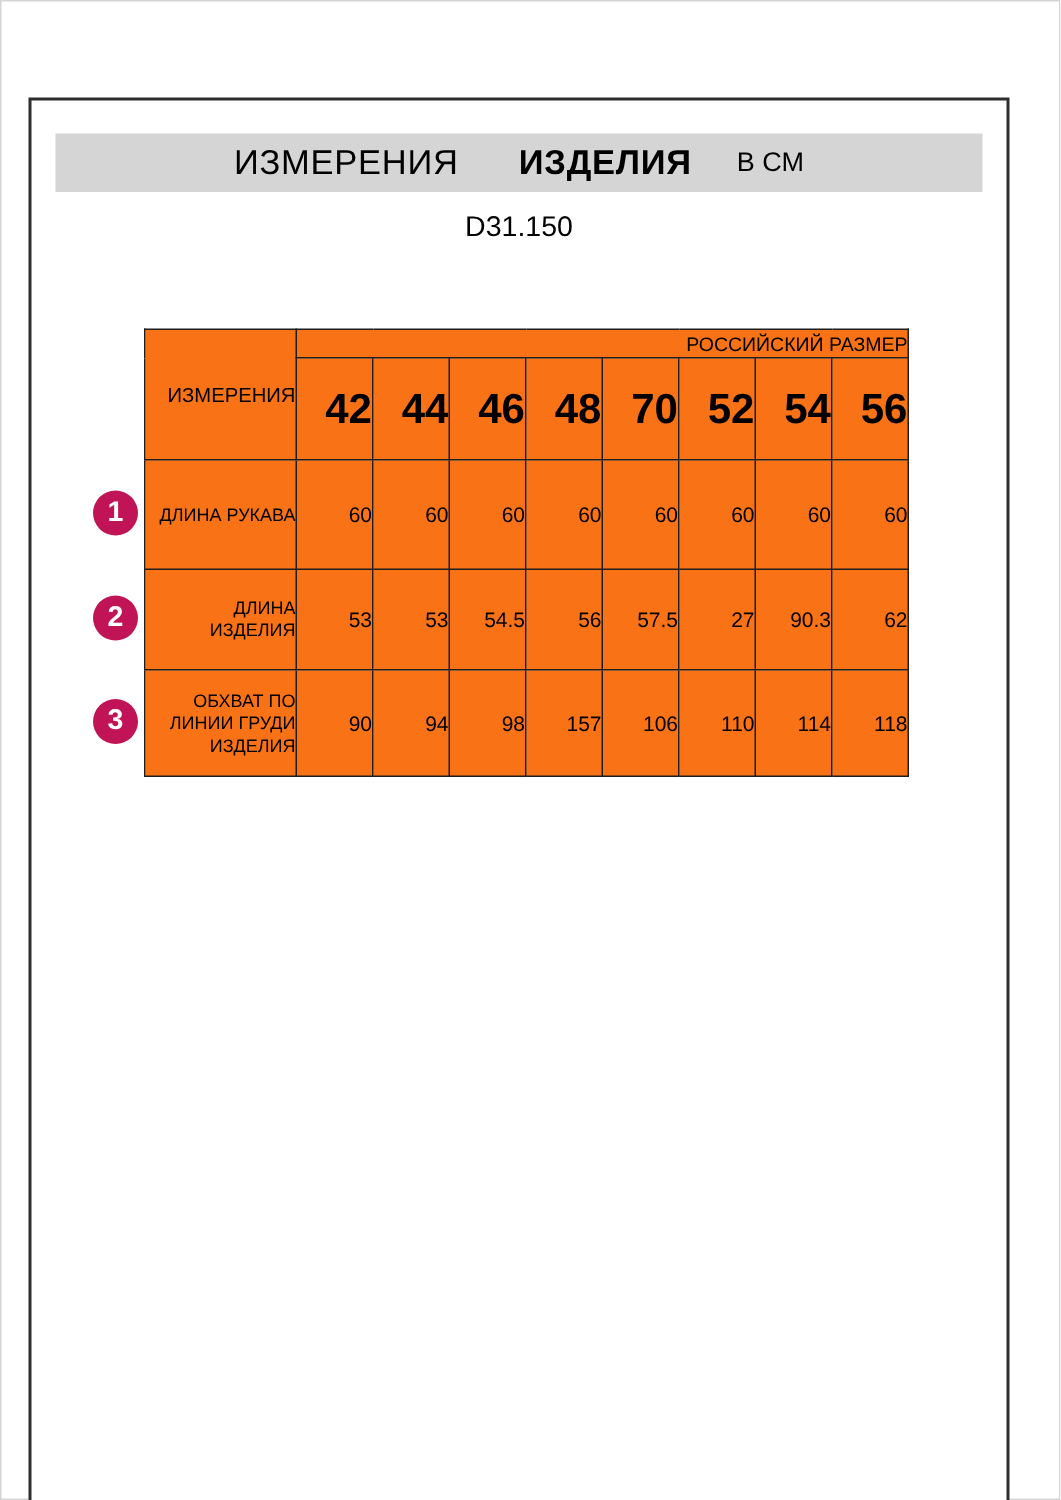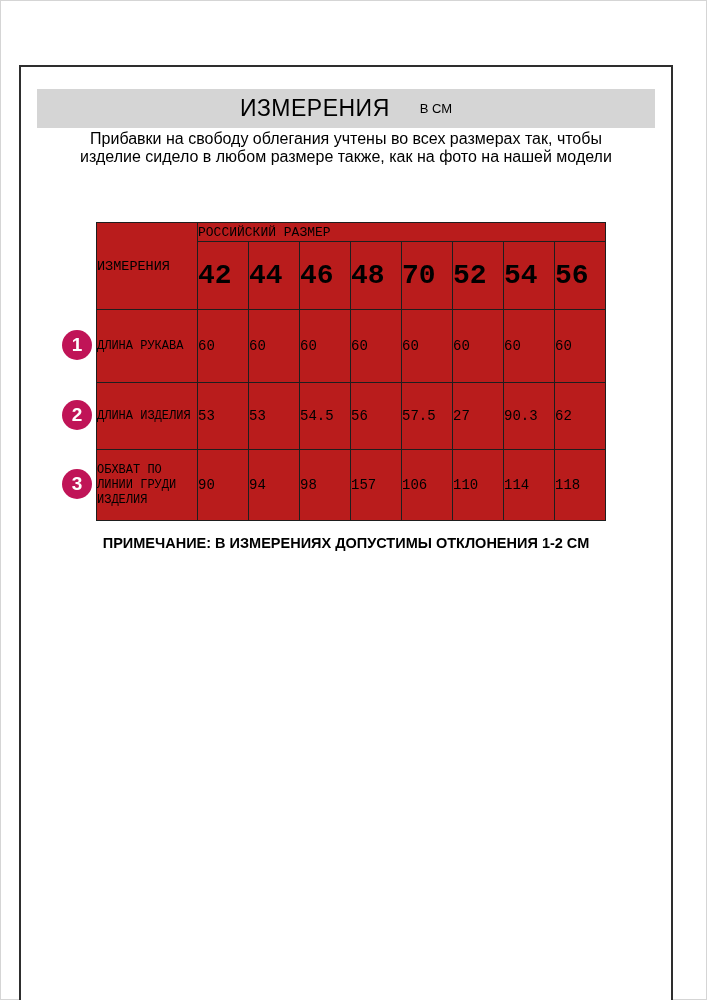--- a/index.html
+++ b/index.html
@@ -11,39 +11,39 @@
   .frame{
     position:absolute;left:18px;top:23px;width:650px;height:939px;
     border:2px solid #2e2e2e;background:#fff;margin-top:41px;
   }
   .header-bar{
     margin:22px 16px 0 16px;height:39px;background:#d5d5d5;
     display:flex;align-items:center;justify-content:center;
   }
   .title-regular{font-size:23px;letter-spacing:.5px;}
   .title-bold{font-size:23px;font-weight:bold;letter-spacing:.5px;margin-left:40px;}
-  .title-unit{font-size:13px;margin-left:30px;}
+  .title-unit{font-size:18px;margin-left:30px;}
   .product-code{margin-top:13px;text-align:center;font-size:19px;line-height:22px;}
   .description{
     margin:2px auto 0 auto;width:560px;text-align:center;
     font-size:16px;line-height:18px;
   }
   .table-zone{position:relative;margin-top:56px;padding-left:75px;}
   .badge{
     position:absolute;left:41px;width:30px;height:30px;border-radius:50%;
     background:#c01457;color:#ffffff;font-weight:bold;font-size:19px;
     display:flex;align-items:center;justify-content:center;
   }
   .badge-1{top:108px}
   .badge-2{top:178px}
   .badge-3{top:247px}
   table.meas{border-collapse:collapse;table-layout:fixed;}
   table.meas td{
-    border:1.5px solid #1e1e1e;text-align:left;vertical-align:middle;
-    padding:0;background:#b91c1c;font-family:Liberation Mono, monospace;
+    border:1.5px solid #1e1e1e;text-align:right;vertical-align:middle;
+    padding:0;background:#f97316;
   }
   .col-label{width:100px;}
   .col-size{width:50px;}
   .th-meas{font-size:13.5px;}
   .tr-group{height:19px;}
   .th-group{font-size:13px;}
   .tr-sizes{height:68px;}
   .tr-sizes td{font-size:28px;font-weight:bold;}
   .tr-row1{height:73px;}
   .tr-row2{height:67px;}
@@ -55,25 +55,26 @@
   }
 </style>
 </head>
 <body>
 
 <div class="page">
   <div class="frame">
 
     <div class="header-bar">
       <span class="title-regular">ИЗМЕРЕНИЯ</span>
+      <span class="title-bold">ИЗДЕЛИЯ</span>
       <span class="title-unit">В СМ</span>
     </div>
 
+    <div class="product-code">D31.150</div>
 
-    <div class="description">Прибавки на свободу облегания учтены во всех размерах так, чтобы изделие сидело в любом размере также, как на фото на нашей модели</div>
 
     <div class="table-zone">
 
       <div class="badge badge-1">
         <span>1</span>
       </div>
       <div class="badge badge-2">
         <span>2</span>
       </div>
       <div class="badge badge-3">
@@ -129,16 +130,15 @@
           <td class="val">157</td>
           <td class="val">106</td>
           <td class="val">110</td>
           <td class="val">114</td>
           <td class="val">118</td>
         </tr>
       </tbody>
         </table>
     </div>
 
-    <div class="note">ПРИМЕЧАНИЕ: В ИЗМЕРЕНИЯХ ДОПУСТИМЫ ОТКЛОНЕНИЯ 1-2 СМ</div>
 
   </div>
 </div>
 
 </body></html>

